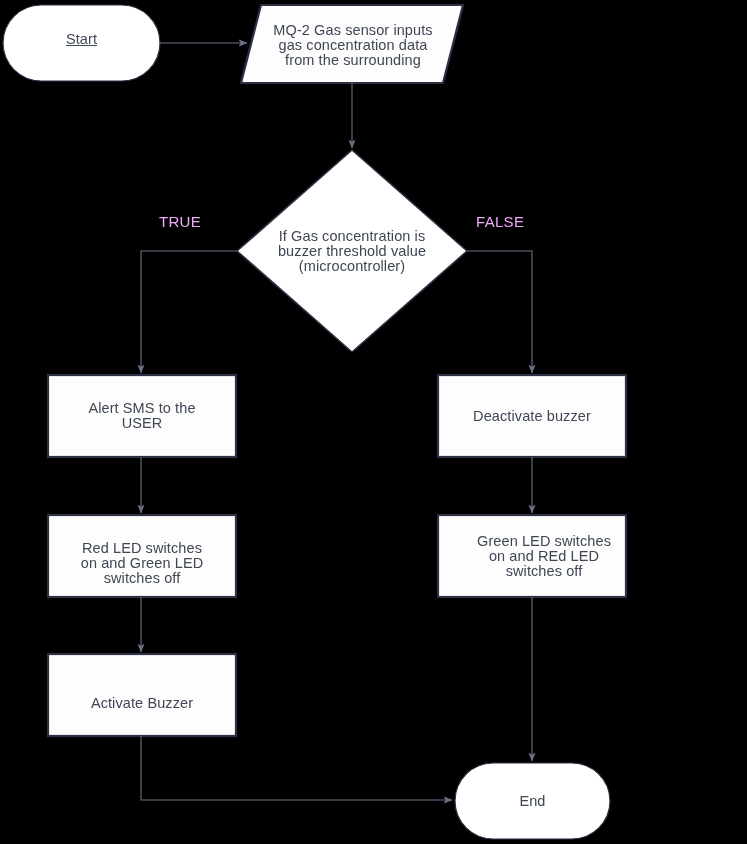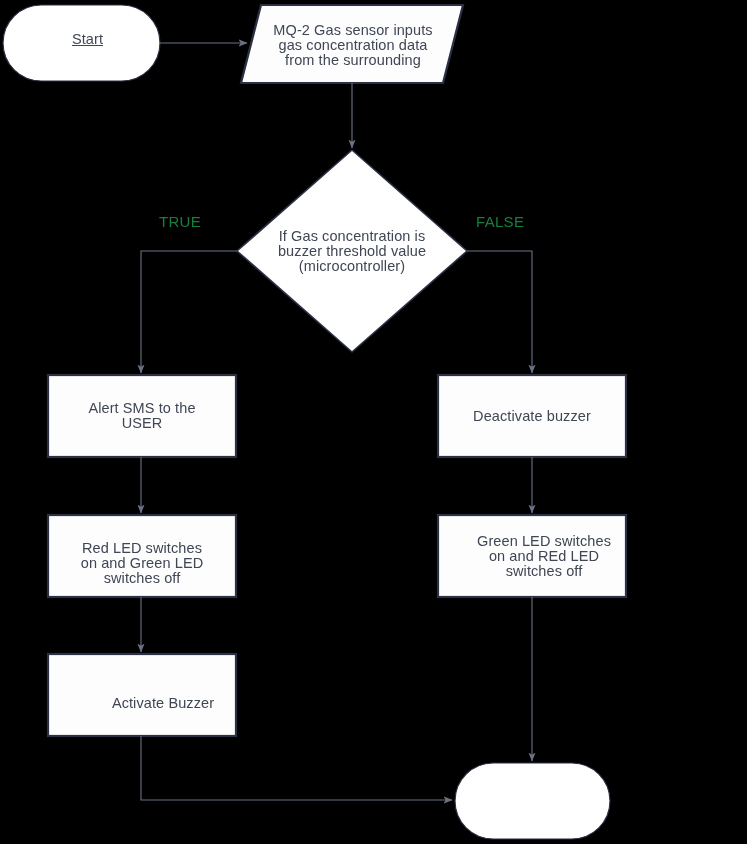--- a/index.html
+++ b/index.html
@@ -36,21 +36,21 @@
     color: #3f4654;
     font-family: "Liberation Sans", sans-serif;
     font-size: 14.5px;
     line-height: 15px;
     letter-spacing: 0.1px;
     pointer-events: none;
     white-space: pre-line;
   }
   .branch-label {
     position: absolute;
-    color: #15803d;
+    color: #f0abfc;
     font-family: "Liberation Sans", sans-serif;
     font-size: 15px;
     letter-spacing: 0.3px;
   }
 </style>
 </head>
 <body>
 
 <div id="canvas">
 
@@ -91,43 +91,44 @@
 
     <path d="M141,597 L141,652" fill="none" stroke="#6b7287" stroke-width="1.1" marker-end="url(#arrow)"></path>
 
     <path d="M532,457 L532,513" fill="none" stroke="#6b7287" stroke-width="1.1" marker-end="url(#arrow)"></path>
 
     <path d="M532,597 L532,761" fill="none" stroke="#6b7287" stroke-width="1.1" marker-end="url(#arrow)"></path>
 
     <path d="M141,736 L141,800 L452,800" fill="none" stroke="#6b7287" stroke-width="1.1" marker-end="url(#arrow)"></path>
   </svg>
 
-  <div class="node-label" style="left:9px; top:5px; width:157px; height:68px;text-decoration:underline;">Start</div>
+  <div class="node-label" style="left:3px; top:5px; width:157px; height:68px;text-decoration:underline;">Start</div>
 
   <div class="node-label" style="left:252px; top:7px; width:202px; height:76px;">MQ-2 Gas sensor inputs
 gas concentration data
 from the surrounding</div>
 
   <div class="node-label" style="left:240px; top:219px; width:224px; height:64px;">If Gas concentration is
 buzzer threshold value
 (microcontroller)</div>
 
   <div class="node-label" style="left:48px; top:375px; width:188px; height:82px;">Alert SMS to the
 USER</div>
 
   <div class="node-label" style="left:48px; top:515px; width:188px; height:96px;">Red LED switches
 on and Green LED
 switches off</div>
 
-  <div class="node-label" style="left:48px; top:654px; width:188px; height:98px;padding-left:21px;">Activate Buzzer</div>
+  <div class="node-label" style="left:48px; top:654px; width:188px; height:98px;">Activate Buzzer</div>
 
   <div class="node-label" style="left:438px; top:375px; width:188px; height:82px;">Deactivate buzzer</div>
 
   <div class="node-label" style="left:438px; top:515px; width:212px; height:82px;">Green LED switches
 on and REd LED
 switches off</div>
 
+  <div class="node-label" style="left:455px; top:763px; width:155px; height:76px;">End</div>
 
   <div class="branch-label" style="left:159px; top:213px;">TRUE</div>
 
   <div class="branch-label" style="left:468px; top:213px;margin-left:8px;">FALSE</div>
 
 </div>
 
 </body></html>

